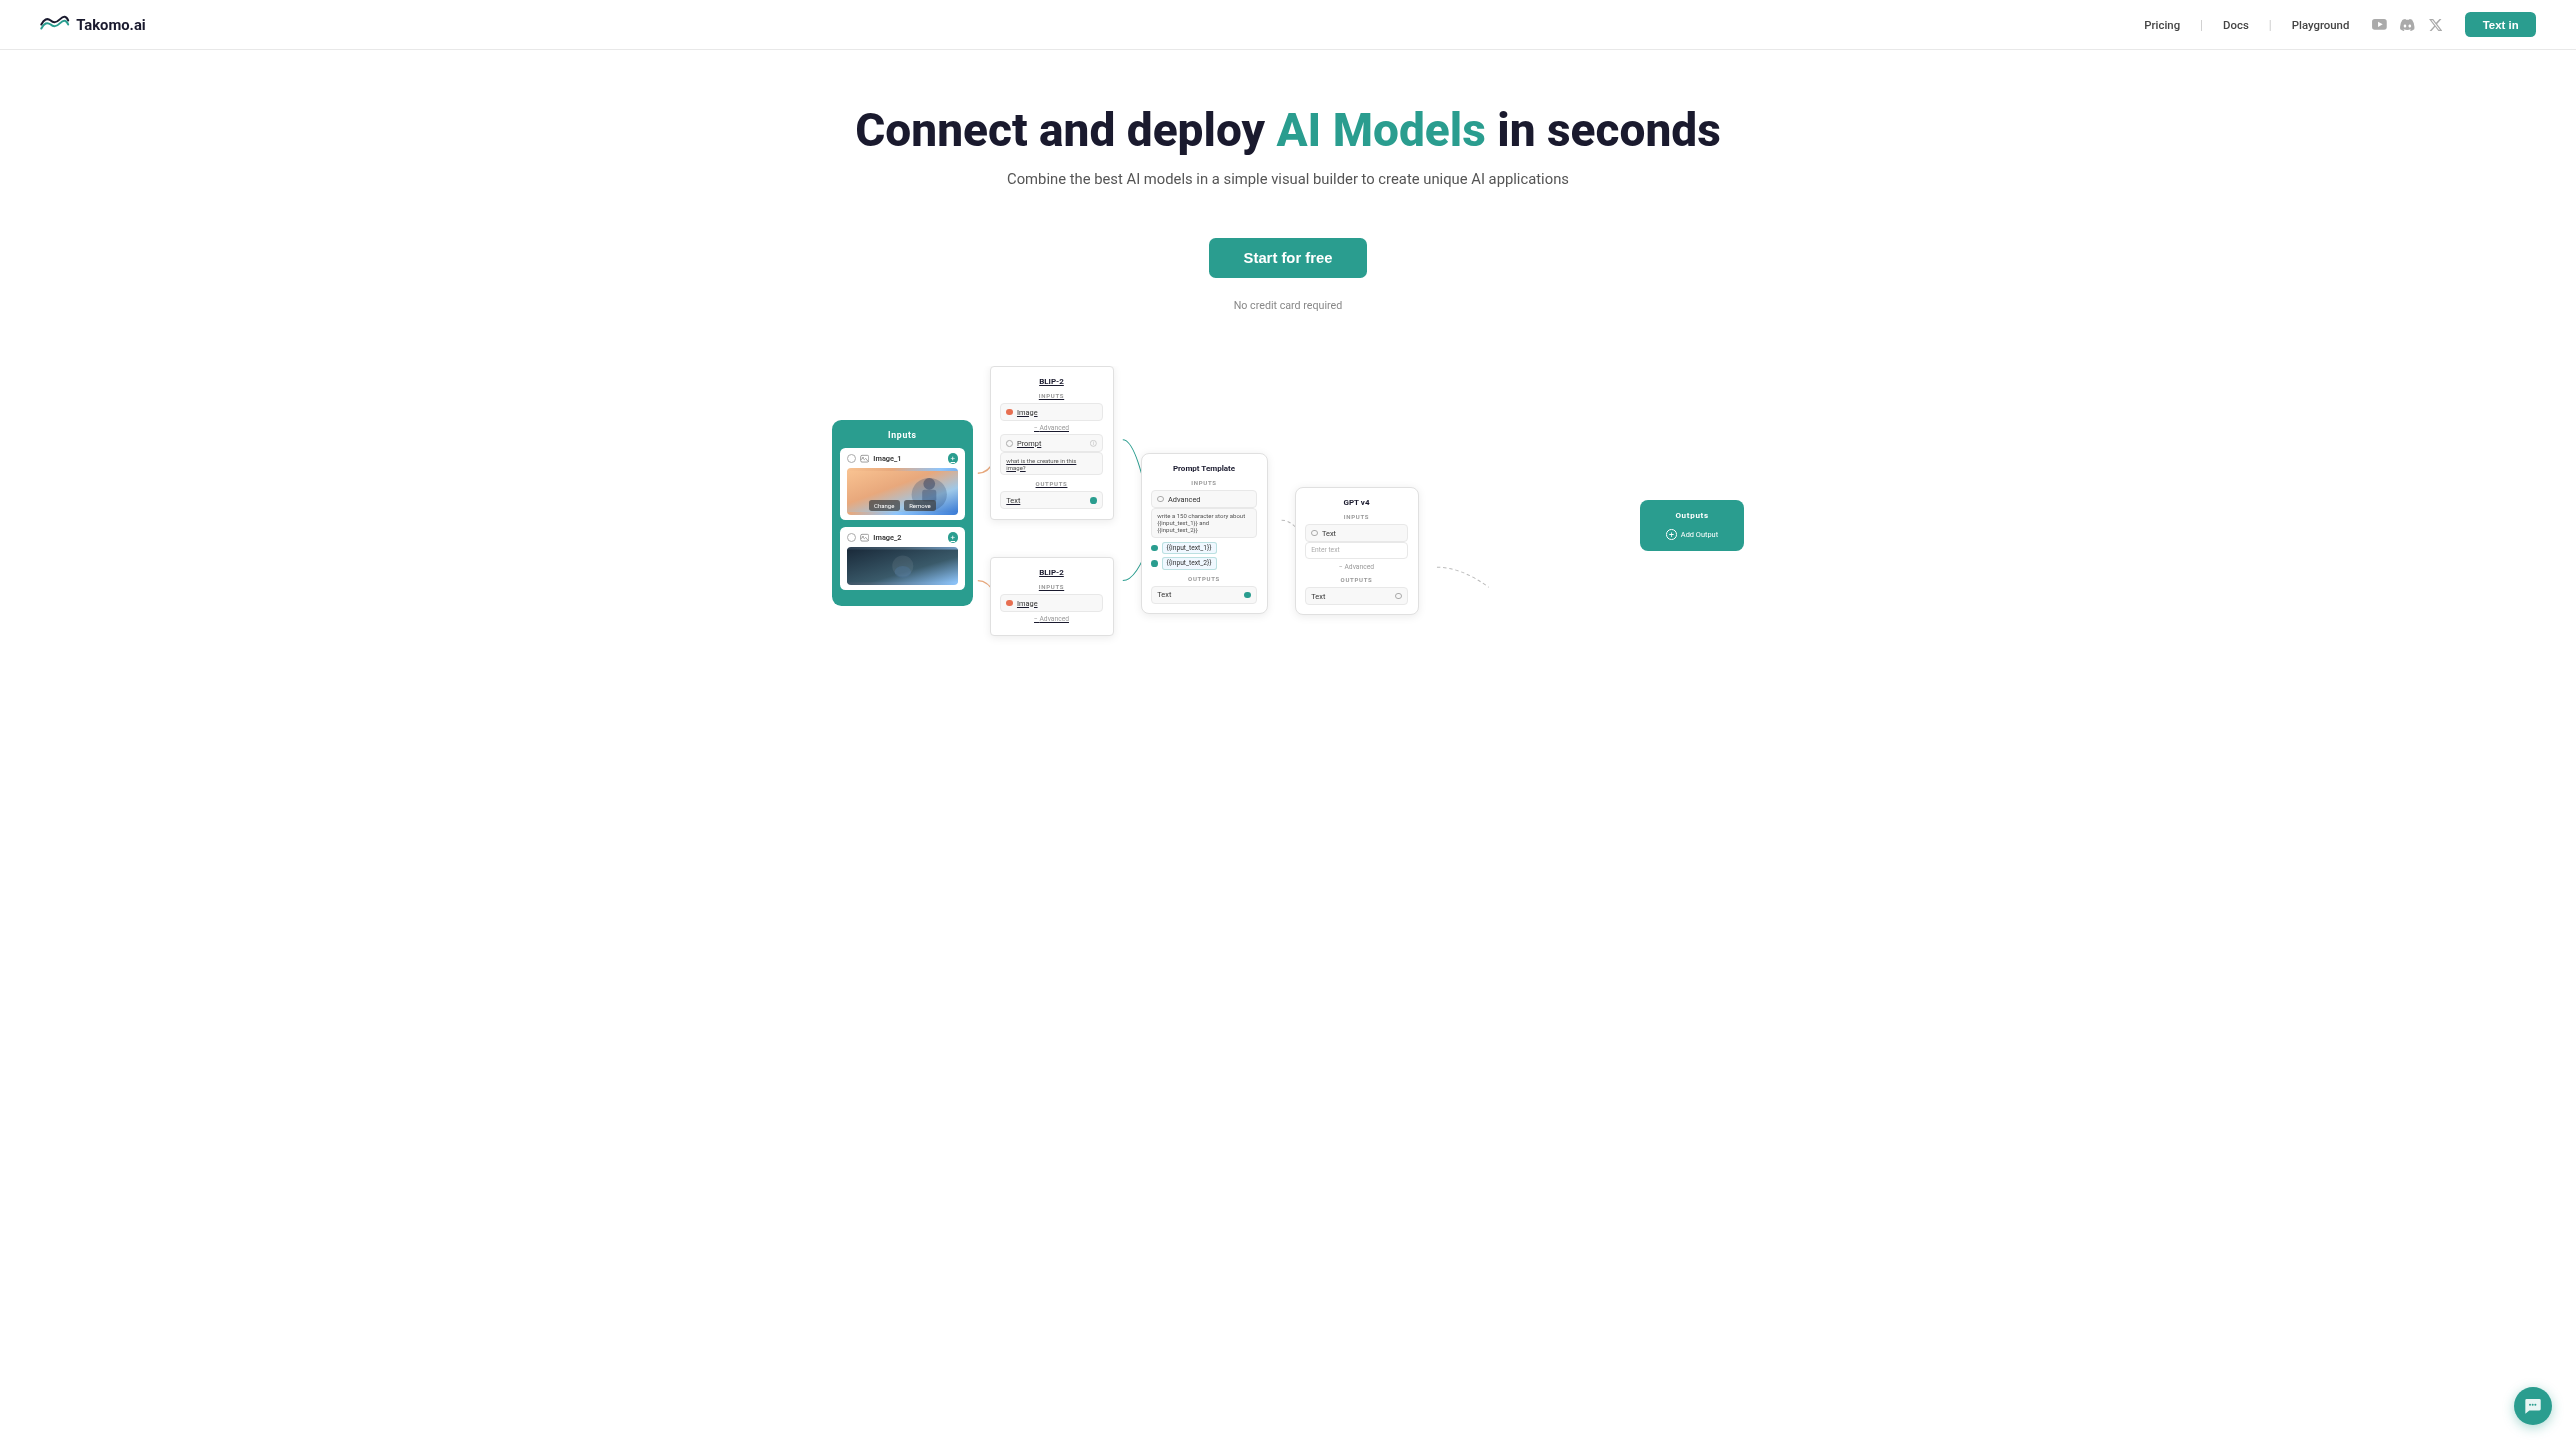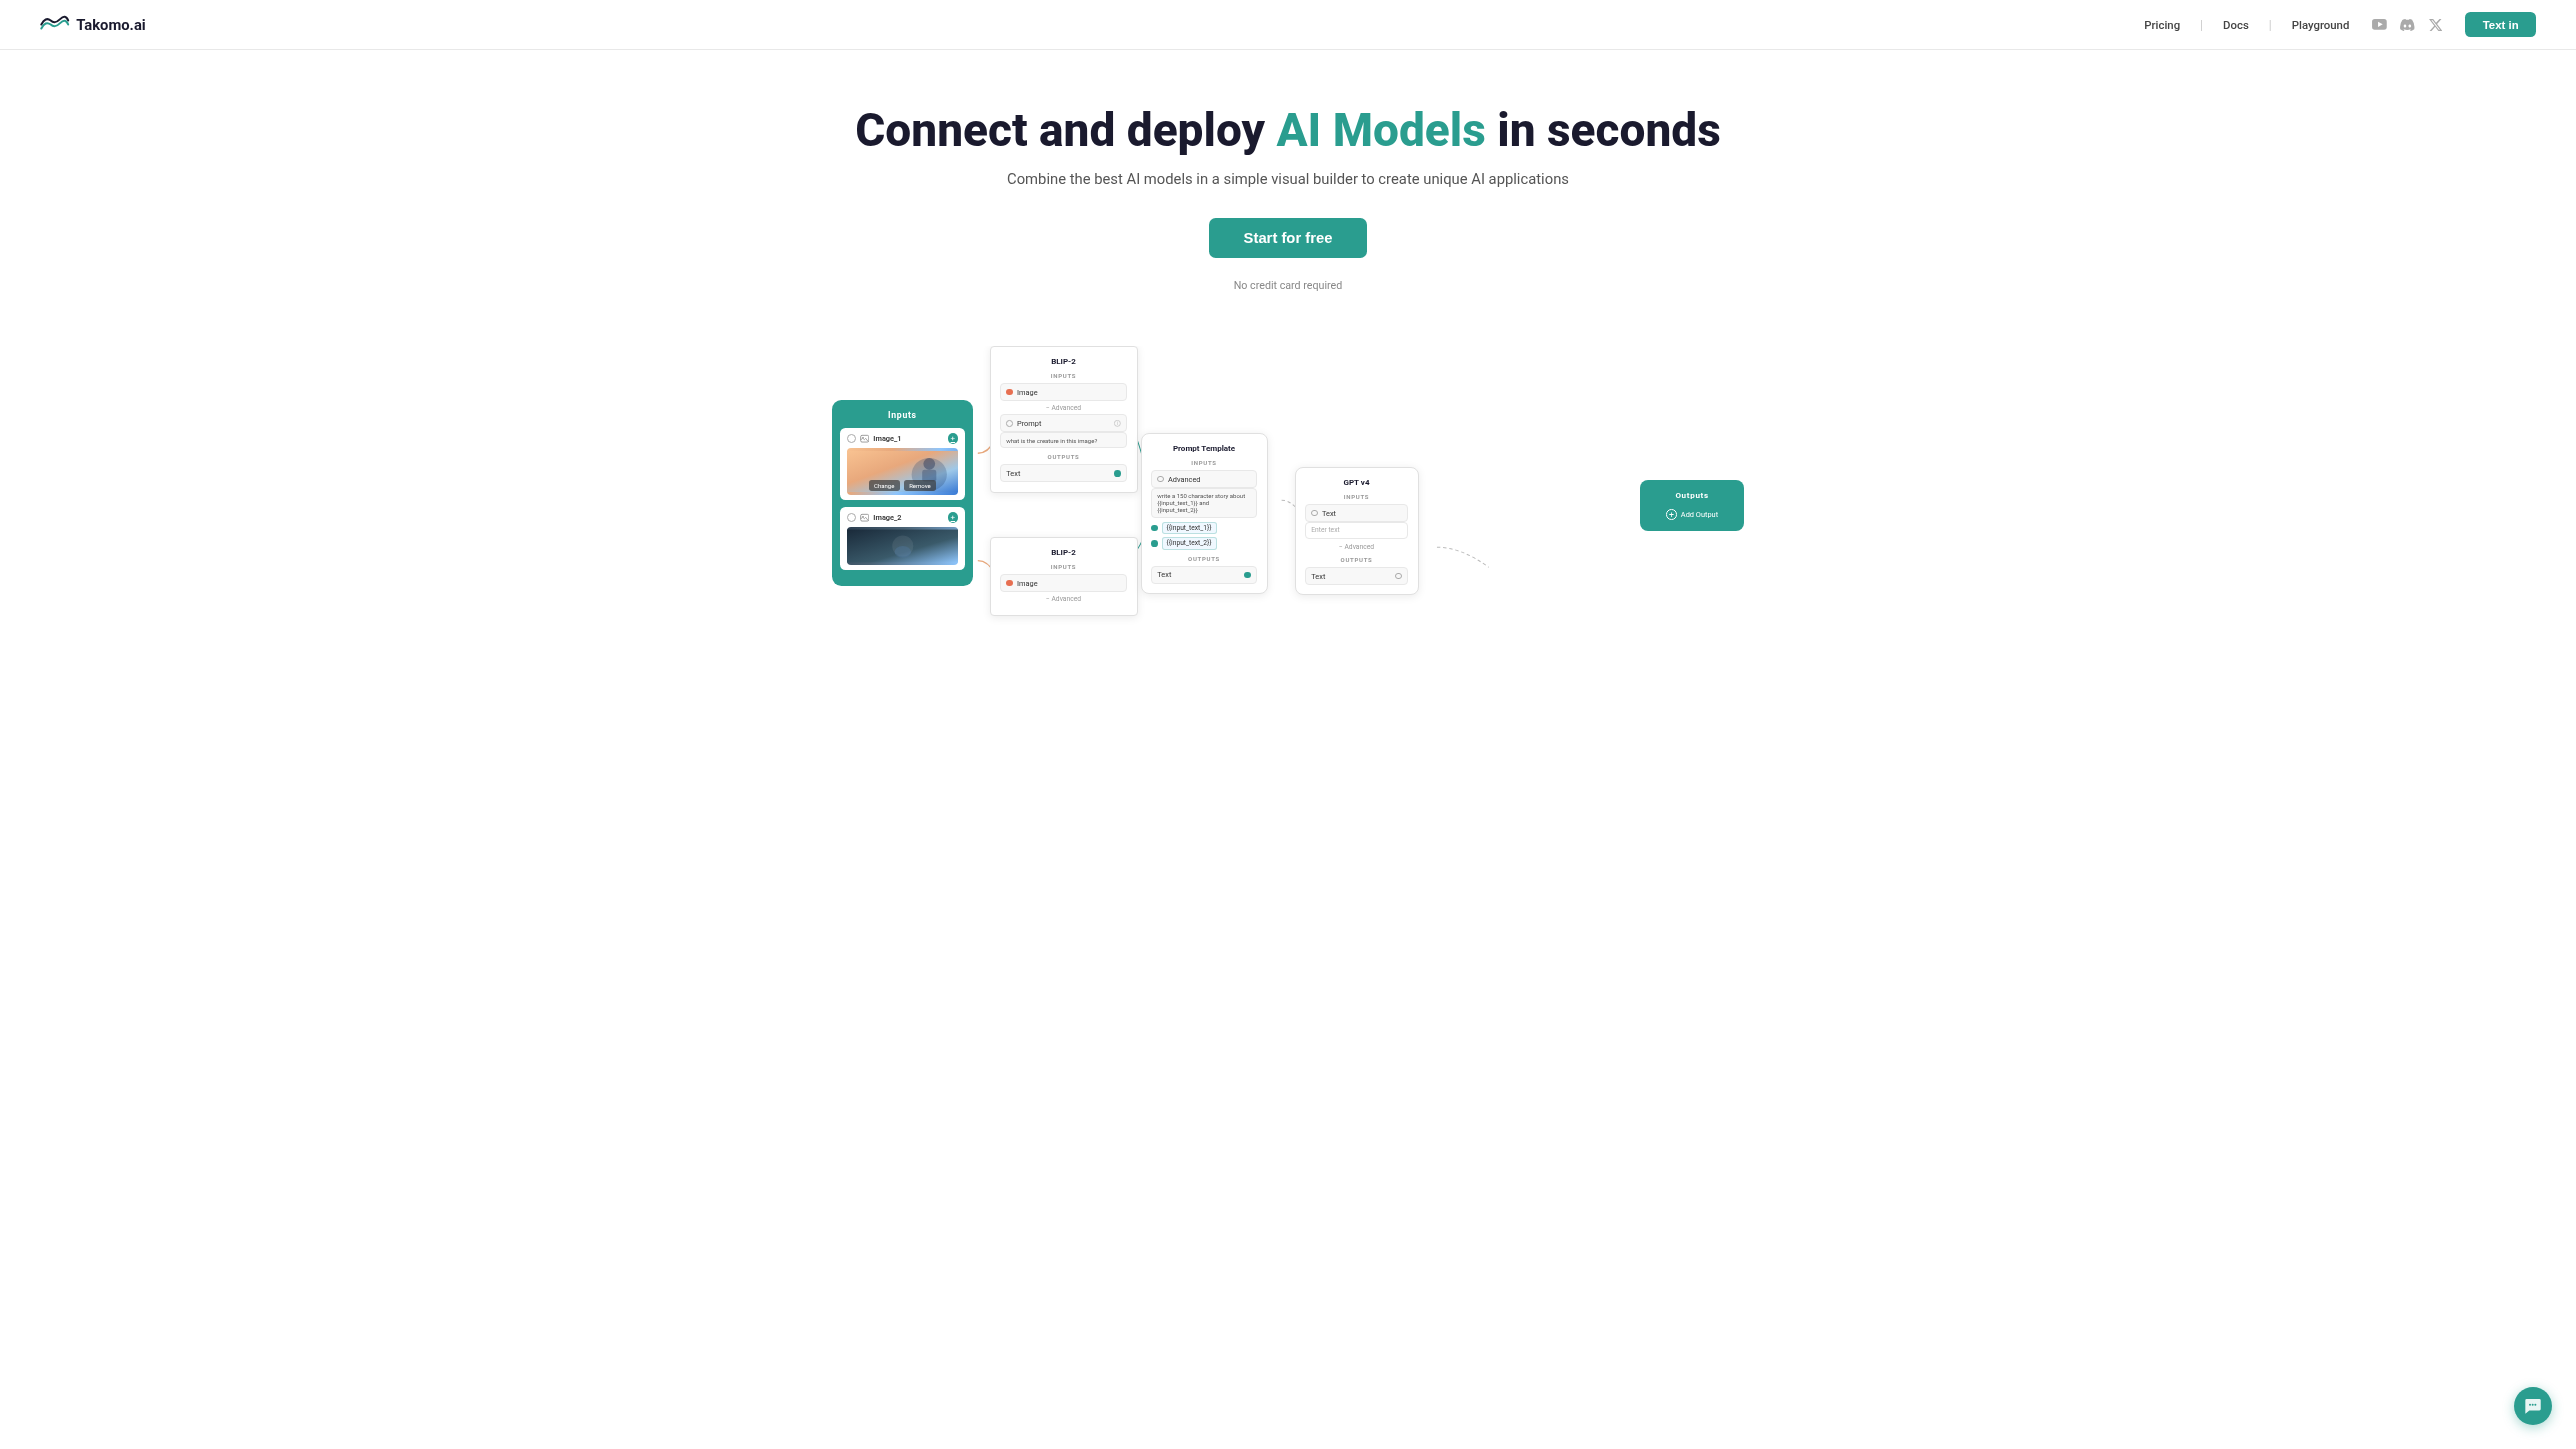--- a/index.html
+++ b/index.html
@@ -102,20 +102,21 @@
       background: #2a9d8f;
       color: #fff;
       border: none;
       padding: 12px 35px;
       border-radius: 6.7px;
       font-size: 14.8px;
       font-weight: 600;
       cursor: pointer;
       margin-bottom: 12px;
       display: inline-block;
+      margin-top: 20px;
     }
     .no-cc {
       font-size: 10.7px;
       color: #888;
       margin-top: 9.4px;
     }
 
     
     .builder-area {
       position: relative;
@@ -222,21 +223,22 @@
     }
 
     
     .blip-node {
       position: absolute;
       background: #fff;
       border-radius: 4px;
       border: 0.7px solid #e0e0e0;
       box-shadow: 0 1.3px 8px rgba(0,0,0,0.08);
       padding: 9.4px 9.4px;
-      width: 148px;
+      width: 124px;
+      text-decoration: underline;
     }
     .blip-node-1 { left: 171px; top: 0; }
     .blip-node-2 { left: 171px; top: 191px; }
     .node-title {
       font-size: 8px;
       font-weight: 700;
       color: #1a1a2e;
       text-align: center;
       margin-bottom: 6.7px;
     }

